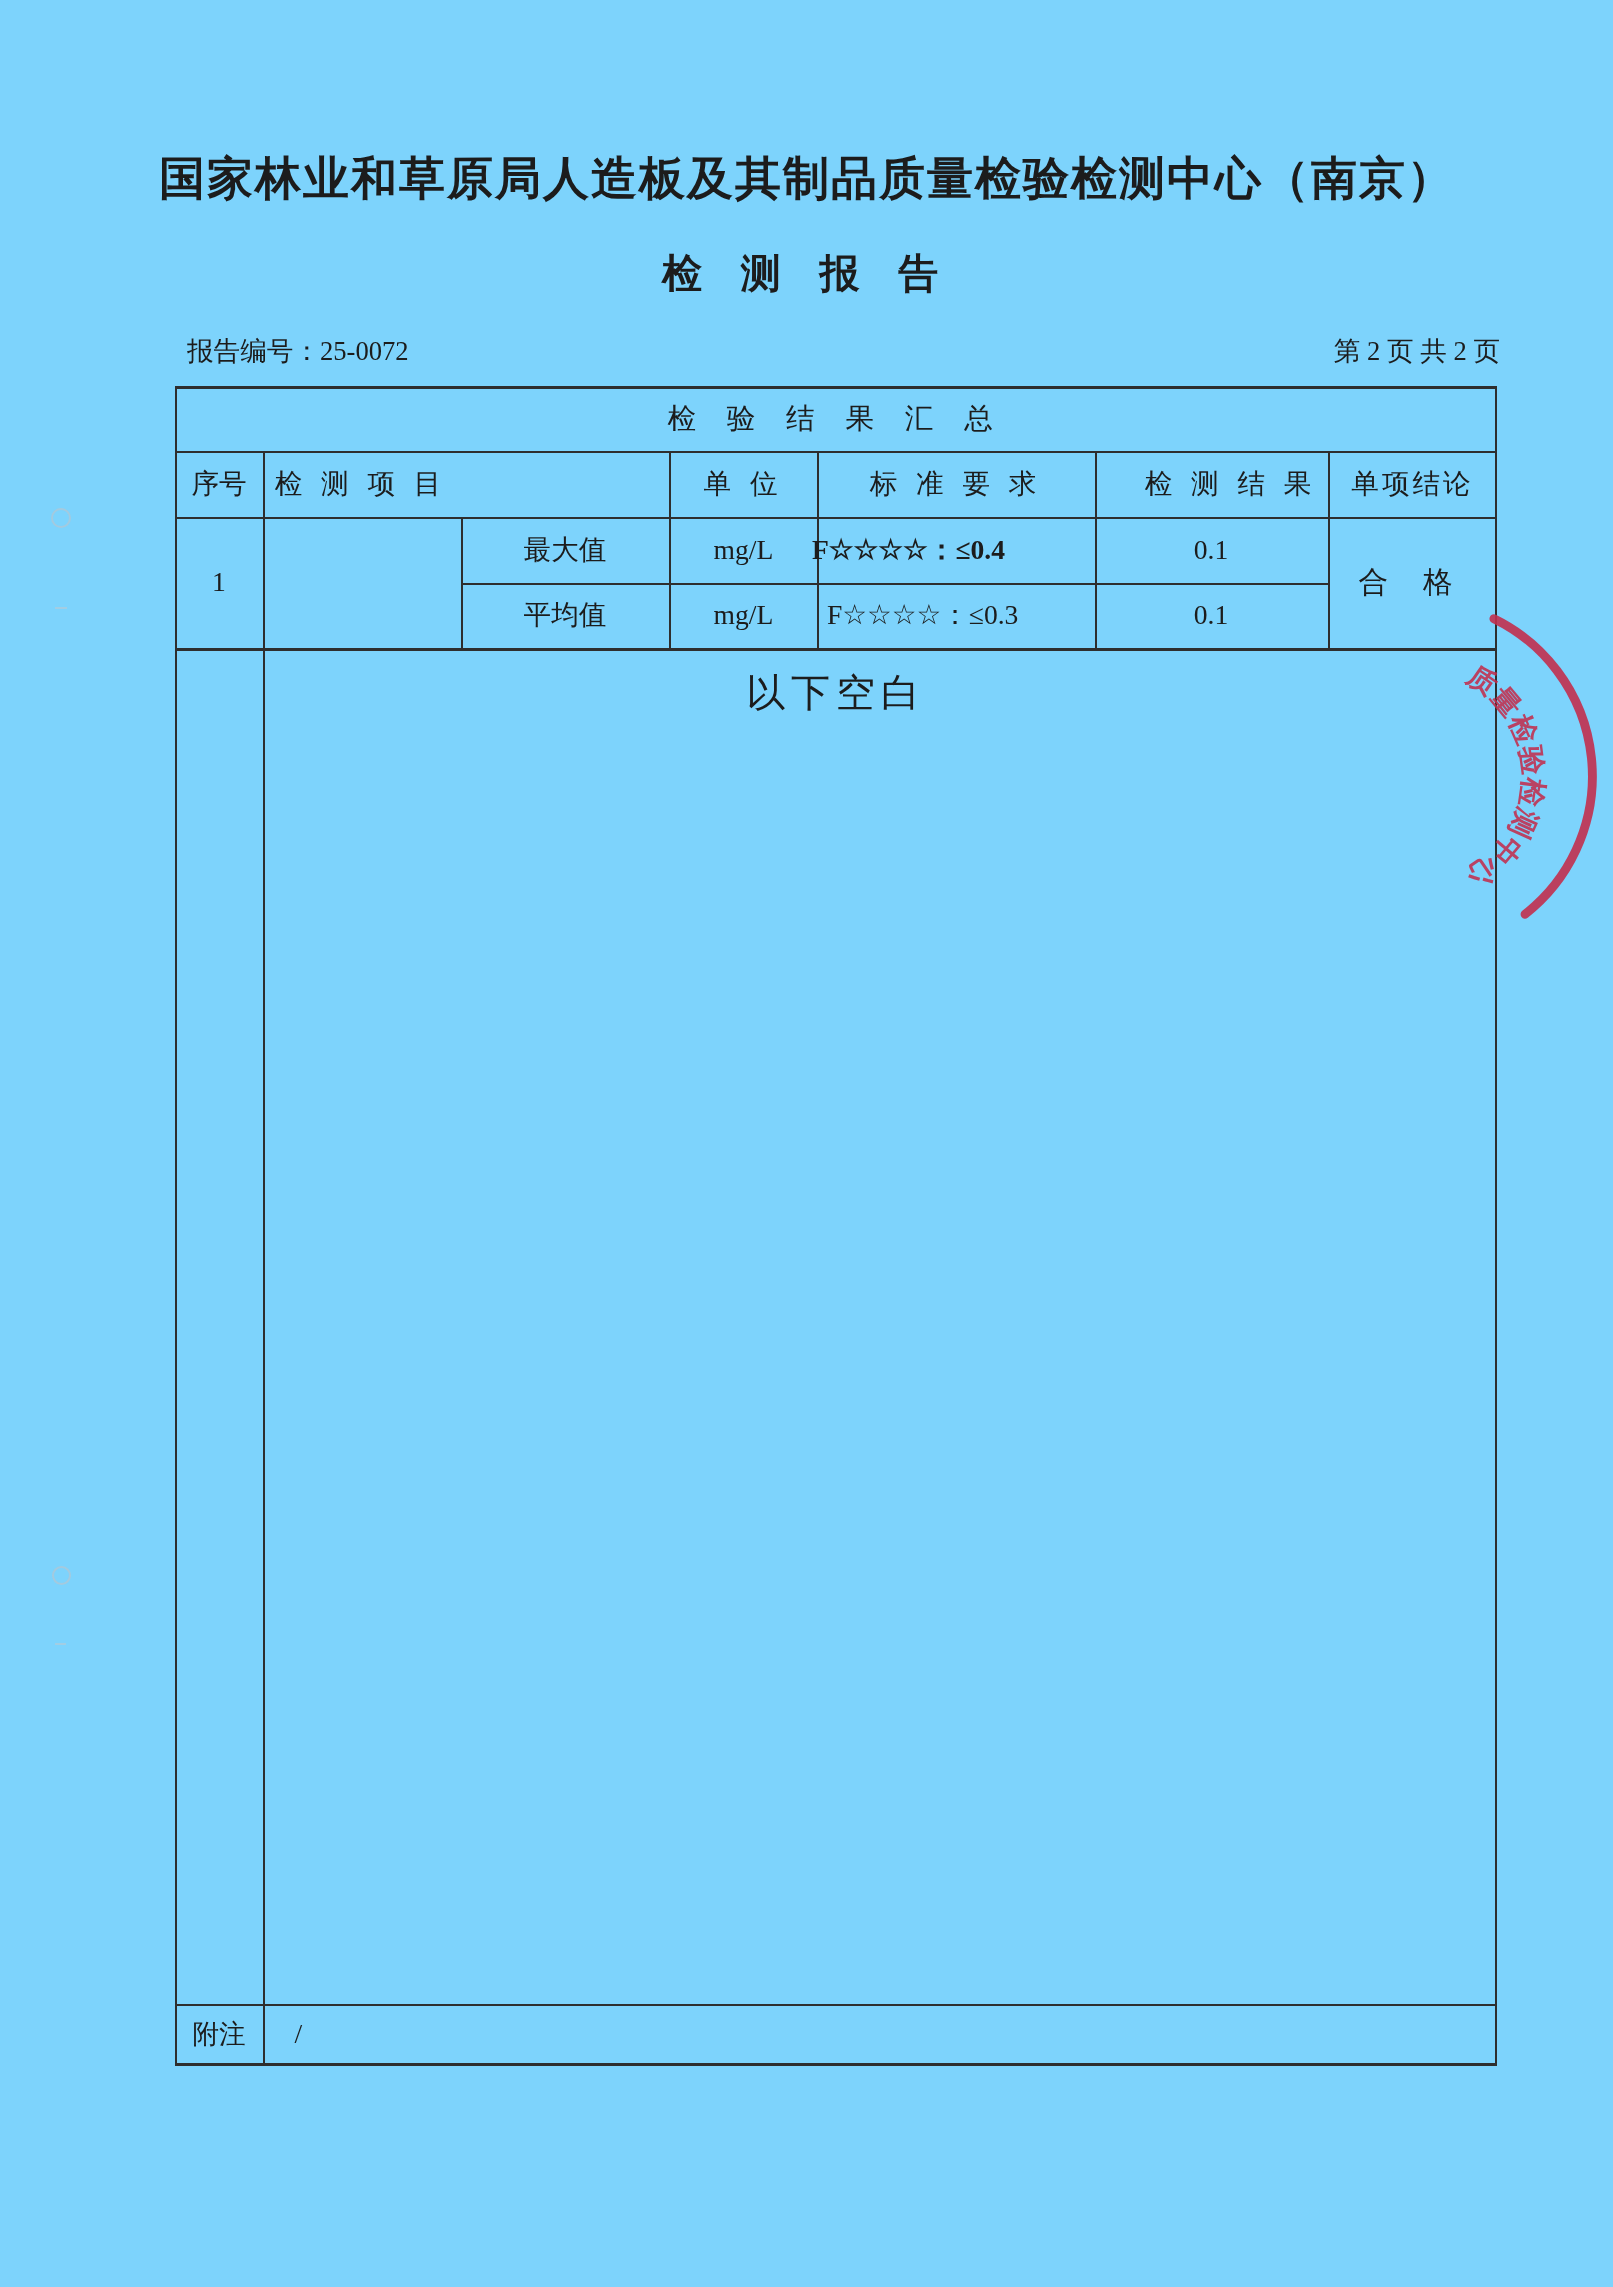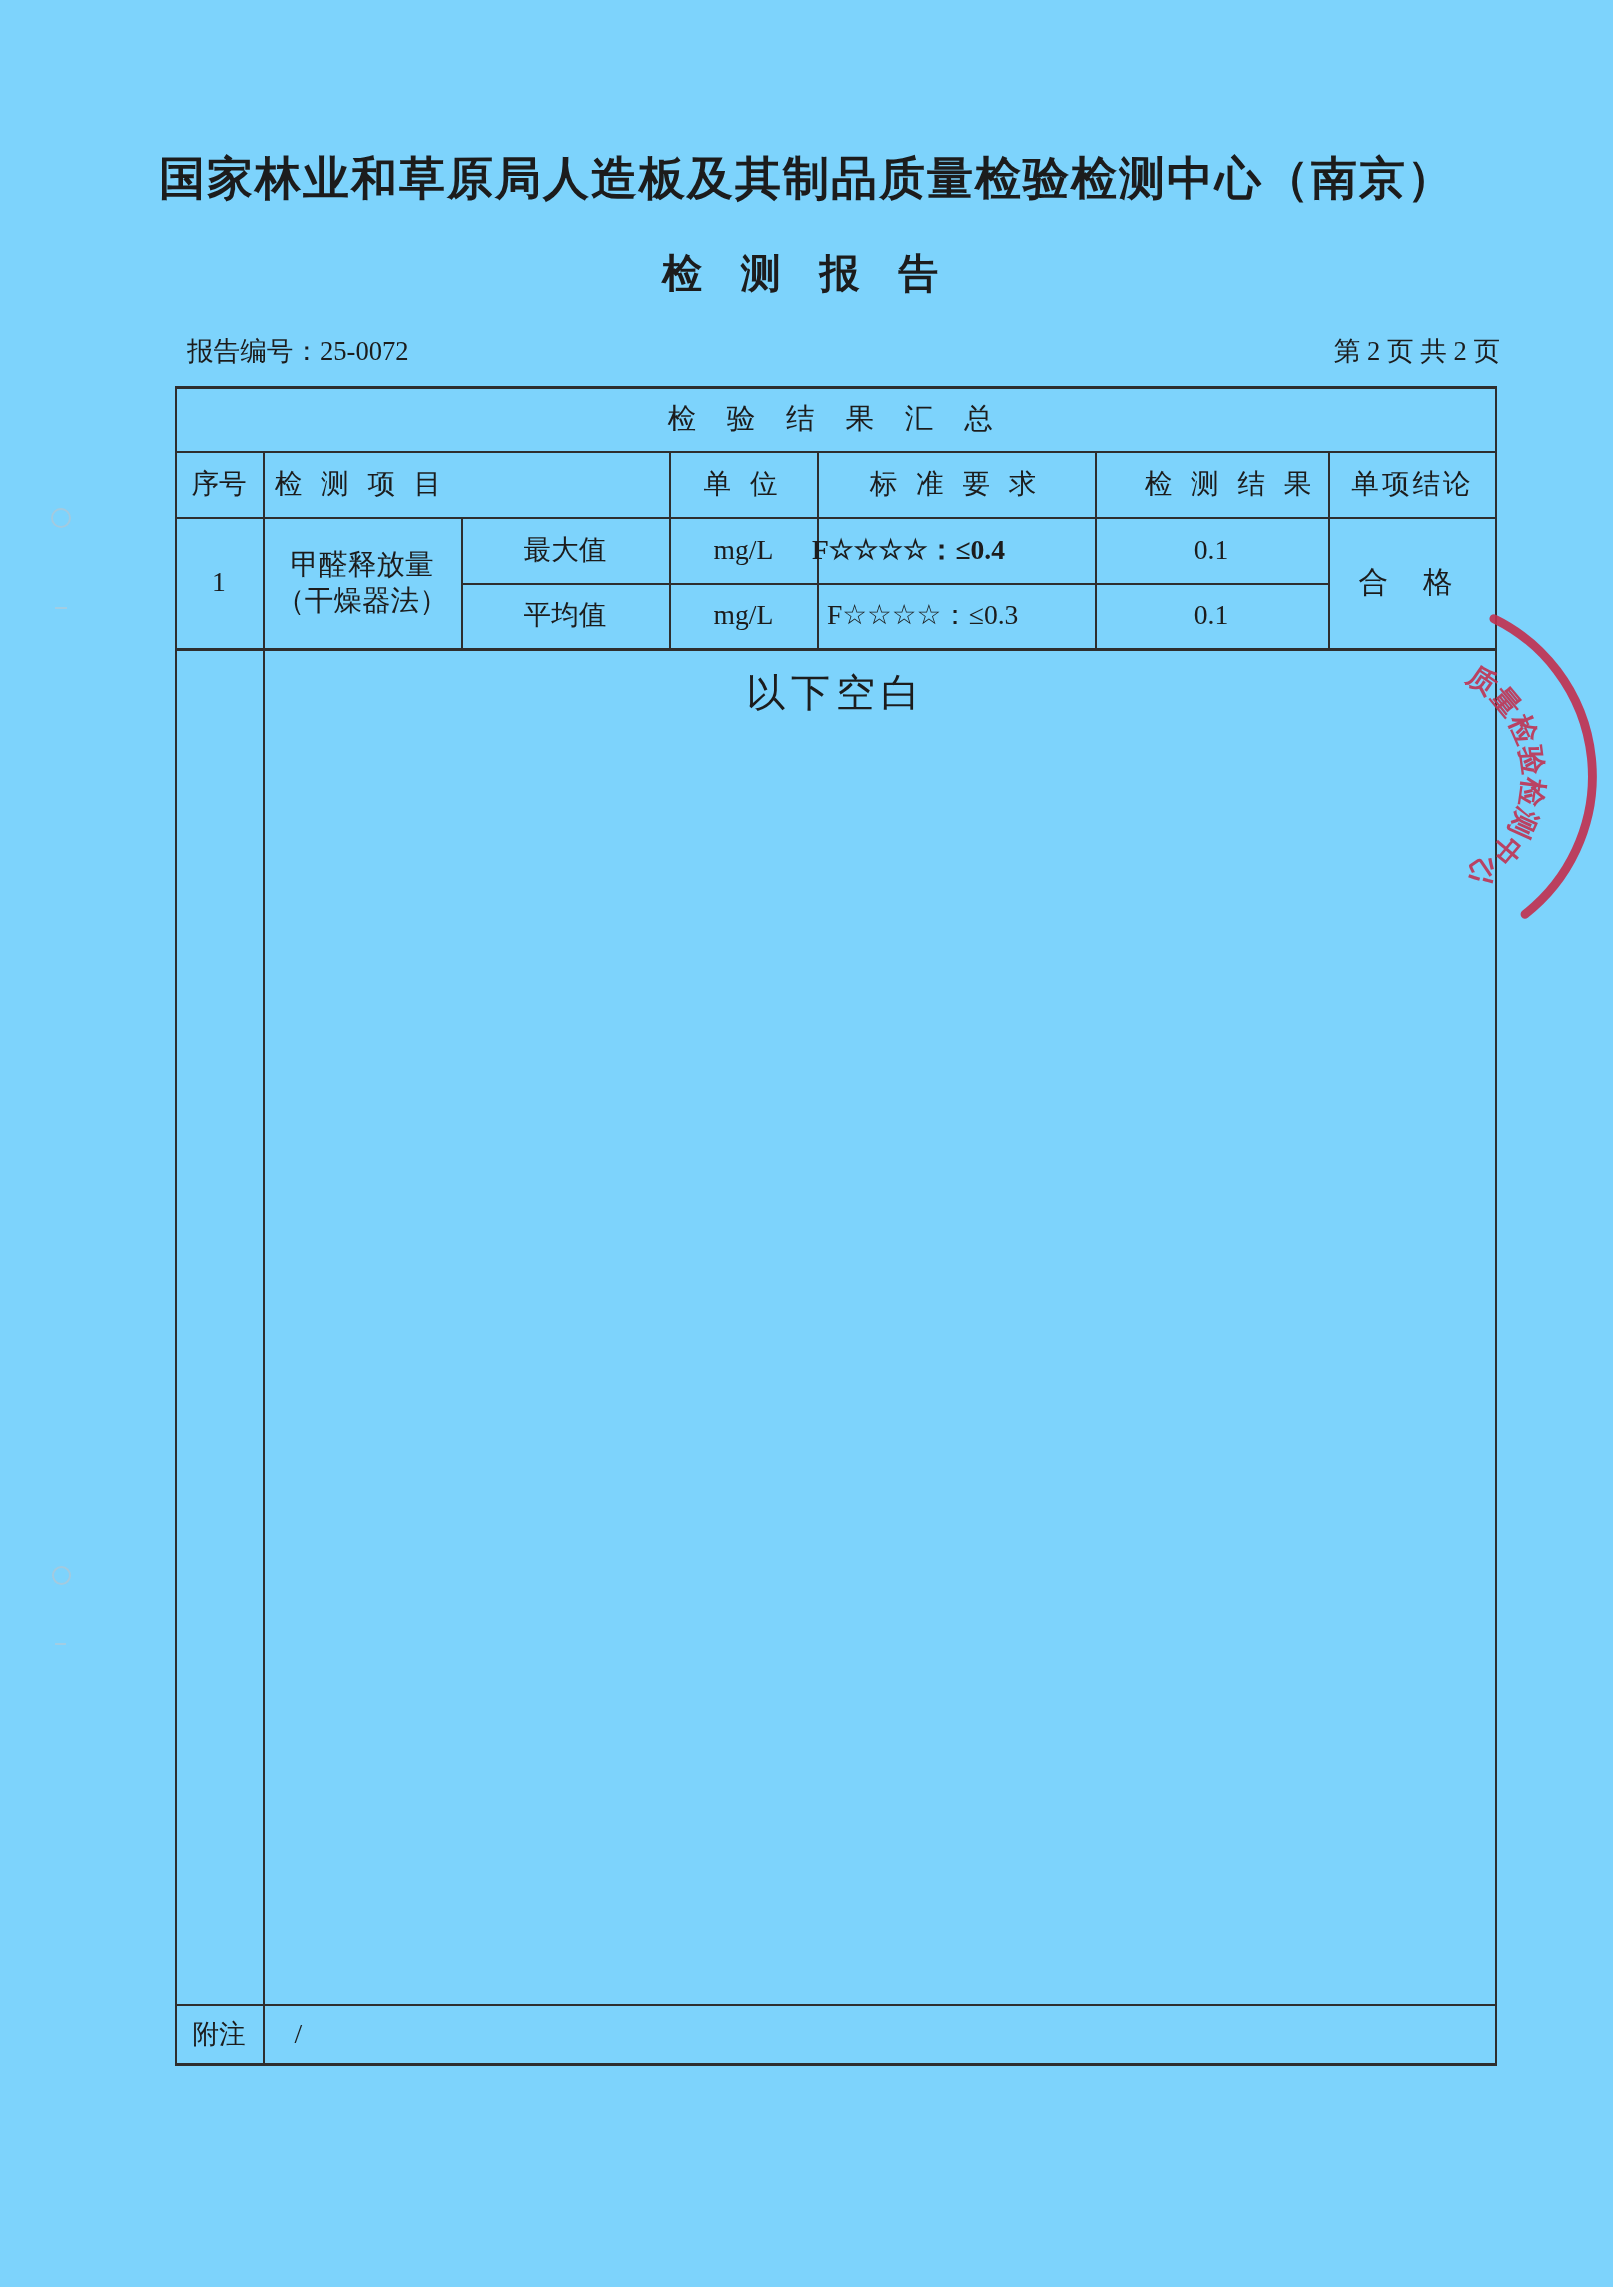--- a/index.html
+++ b/index.html
@@ -88,24 +88,20 @@
     <div class="cell tbl-title" style="left:0;top:0;width:1322px;height:65px;">检 验 结 果 汇 总</div>
 
     <div class="cell" style="left:0;top:65px;width:88px;height:66px;">序号</div>
     <div class="cell left hdr" style="left:88px;top:65px;width:406px;height:66px;padding-left:11.8px;">检  测  项  目</div>
     <div class="cell hdr" style="left:494px;top:65px;width:149px;height:66px;">单  位</div>
     <div class="cell hdr" style="left:642px;top:65px;width:278px;height:66px;">标 准 要 求</div>
     <div class="cell hdr" style="left:920px;top:65px;width:232px;height:66px;padding-left:20px;">检 测 结 果</div>
     <div class="cell" style="left:1153px;top:65px;width:169px;height:66px;letter-spacing:3px;">单项结论</div>
 
     <div class="cell" style="left:0;top:131px;width:88px;height:131px;">1</div>
-    <div class="cell item-name" style="left:88px;top:131px;width:198px;height:131px;">
-      <span>甲醛释放量</span>
-      <span>（干燥器法）</span>
-    </div>
 
     <div class="cell" style="left:286px;top:131px;width:208px;height:66px;">最大值</div>
     <div class="cell" style="left:494px;top:131px;width:149px;height:66px;">mg/L</div>
     <div class="cell left" style="left:630px;top:131px;width:278px;height:66px;padding-left:7px;font-weight:bold;">F☆☆☆☆：≤0.4</div>
     <div class="cell" style="left:920px;top:131px;width:232px;height:66px;">0.1</div>
 
     <div class="cell" style="left:286px;top:197px;width:208px;height:65px;">平均值</div>
     <div class="cell" style="left:494px;top:197px;width:149px;height:65px;">mg/L</div>
     <div class="cell left" style="left:642px;top:197px;width:278px;height:65px;padding-left:9.9px;">F☆☆☆☆：≤0.3</div>
     <div class="cell" style="left:920px;top:197px;width:232px;height:65px;">0.1</div>

